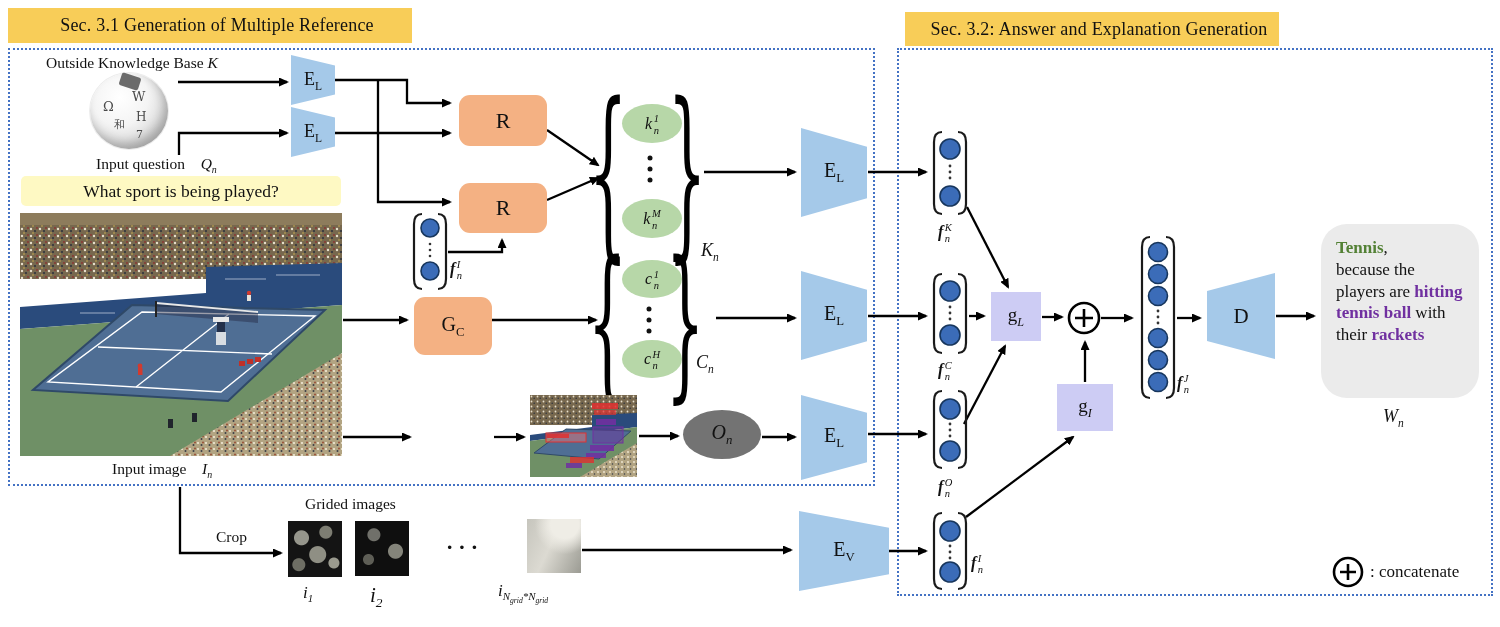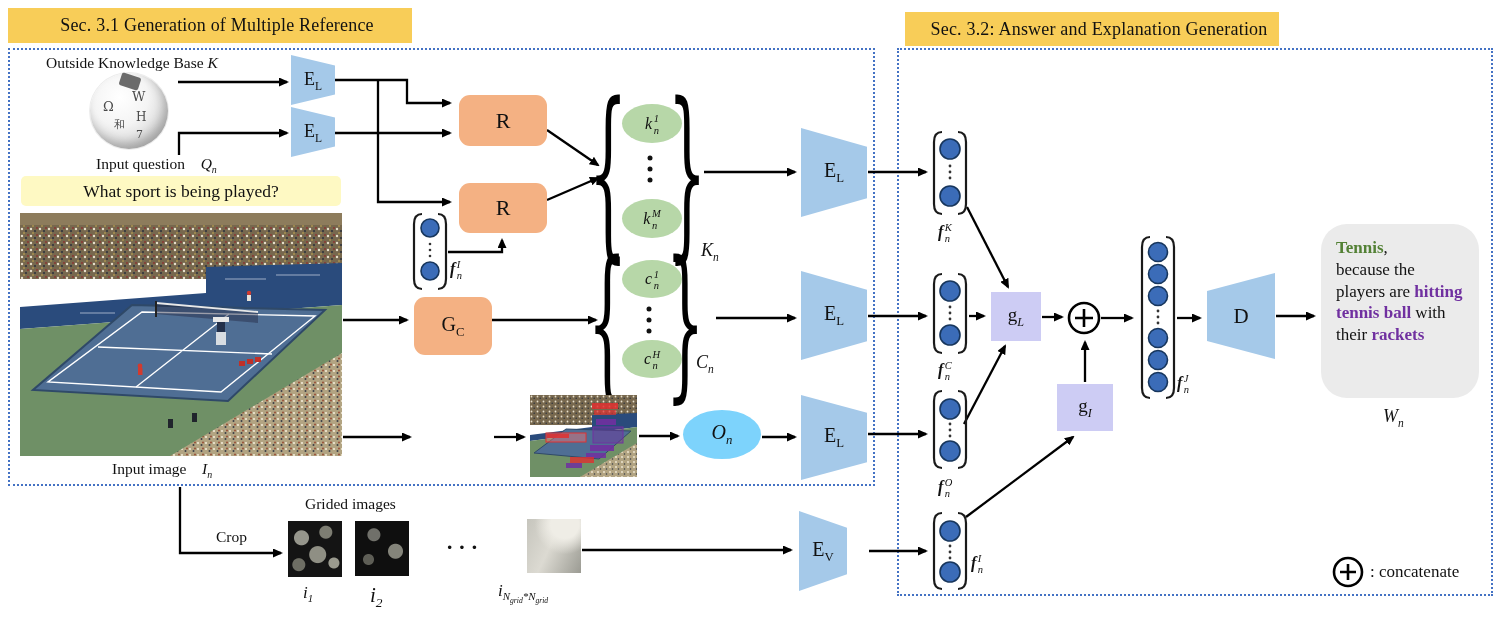--- a/index.html
+++ b/index.html
@@ -12,21 +12,21 @@
   .sechdr{position:absolute;background:#F8CD58;font-size:18px;display:flex;align-items:center;
           padding-left:14px;letter-spacing:.2px;justify-content:center;}
   
   .obox{position:absolute;background:#F4B183;border-radius:11px;display:flex;align-items:center;justify-content:center;}
   .gbox{position:absolute;background:#CDCCF4;display:flex;align-items:center;justify-content:center;}
   .trap{position:absolute;background:#A5C9E9;display:flex;align-items:center;justify-content:center;}
   .trap.enc{clip-path:polygon(0 0,100% 21%,100% 79%,0 100%);}
   .trap.dec{clip-path:polygon(0 21%,100% 0,100% 100%,0 79%);}
   .ell{position:absolute;border-radius:50%;display:flex;align-items:center;justify-content:center;}
   .ell.green{background:#B7D7A8;}
-  .ell.yellow{background:#7dd3fc;}
+  .ell.yellow{background:#737373;}
   .graybox{position:absolute;background:#fef9c3;display:flex;align-items:center;justify-content:center;}
   
   .lab{position:absolute;font-size:15.5px;white-space:nowrap;}
   .it{font-style:italic;}
   .nl{white-space:nowrap;}
   .nl sub{font-size:64%;}
   .nl .ssub{font-size:70%;}
   
   .ml{display:inline-flex;align-items:center;line-height:1;white-space:nowrap;}
   .ml .base{font-style:italic;font-size:16px;}
@@ -381,21 +381,21 @@
 
   <div class="trap enc" style="left:801px;top:128px;width:66px;height:89px;">
     <span class="nl" style="font-size:20px;"><span>E</span><sub>L</sub></span>
   </div>
   <div class="trap enc" style="left:801px;top:271px;width:66px;height:89px;">
     <span class="nl" style="font-size:20px;"><span>E</span><sub>L</sub></span>
   </div>
   <div class="trap enc" style="left:801px;top:395px;width:66px;height:85px;">
     <span class="nl" style="font-size:20px;"><span>E</span><sub>L</sub></span>
   </div>
-  <div class="trap enc" style="left:799px;top:511px;width:48px;height:80px;">
+  <div class="trap enc" style="left:799px;top:511px;width:90px;height:80px;">
     <span class="nl" style="font-size:20px;"><span>E</span><sub>V</sub></span>
   </div>
 
   <div class="abs ml boldf" style="left:938px;top:221px;">
     <span class="base">f</span>
       <span class="scr">
         <span>K</span>
         <span>n</span>
       </span>
   </div>

